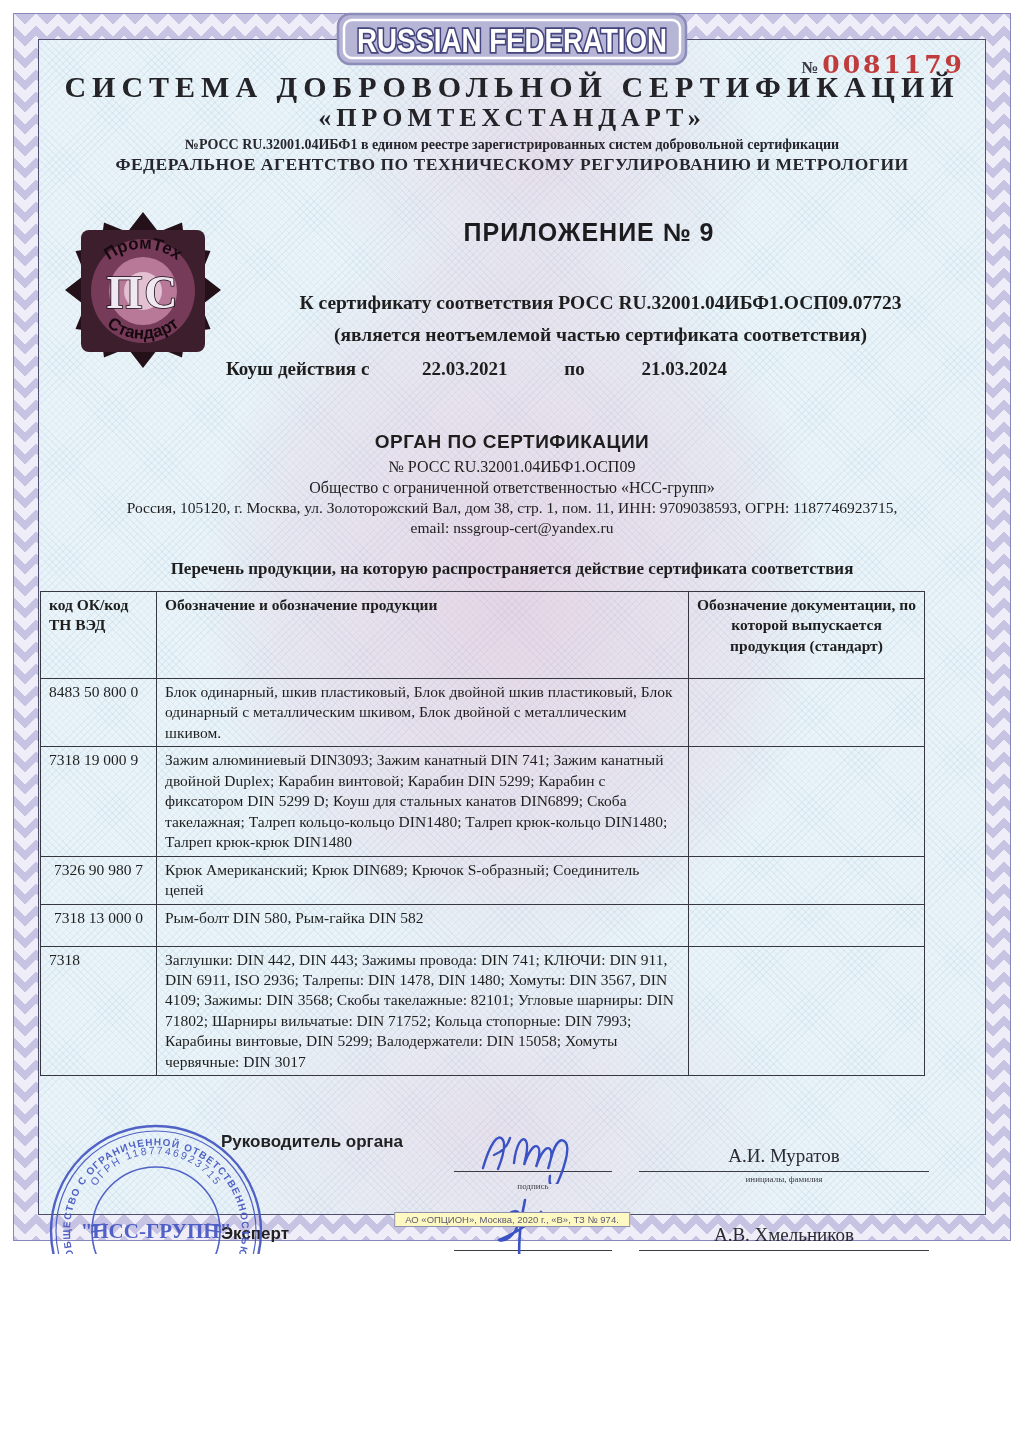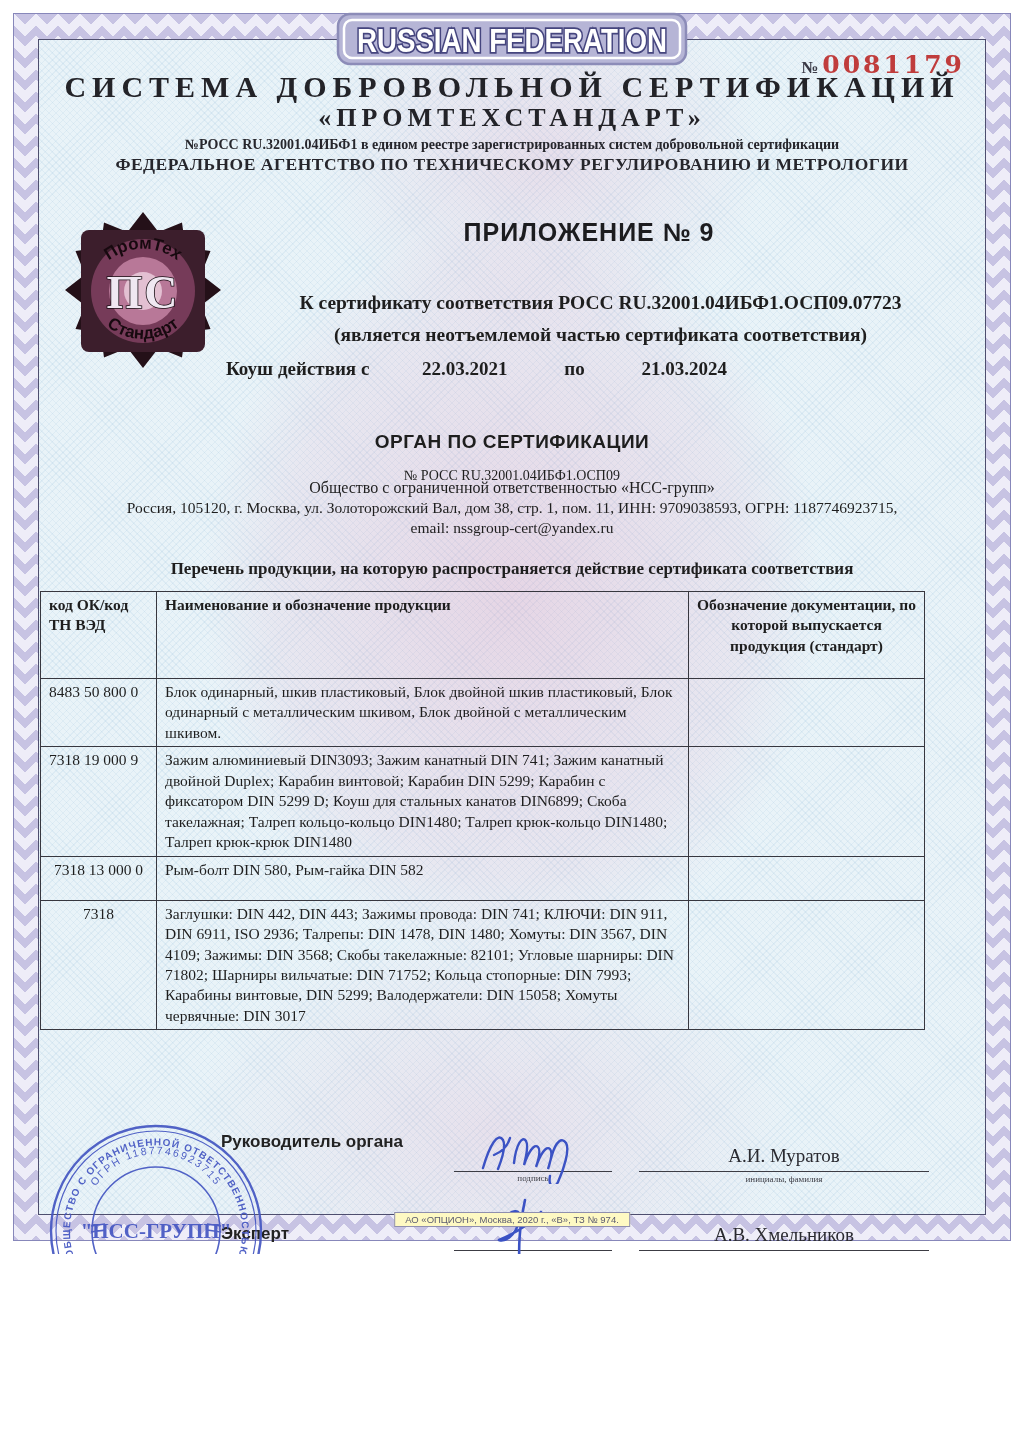--- a/index.html
+++ b/index.html
@@ -41,21 +41,21 @@
 
   .annex-title{top:178px;left:250px;width:600px;text-align:center;
     font-family:"Liberation Sans",sans-serif;font-weight:bold;font-size:25px;
     letter-spacing:1px;color:#1c1c1f;}
   .certline1{top:252px;left:185px;right:8px;text-align:center;font-size:19.5px;font-weight:600;}
   .certline2{top:284px;left:185px;right:8px;text-align:center;font-size:19.5px;font-weight:600;}
   .validity{top:318px;left:187px;font-size:19px;font-weight:600;white-space:nowrap;}
   .validity .gap1{margin-left:48px;} .validity .gap2{margin-left:52px;}
 
   .org-title{top:391px;font-family:"Liberation Sans",sans-serif;font-weight:bold;font-size:19px;letter-spacing:.5px;}
-  .org-number{top:428px;font-size:14px;}
+  .org-number{top:418px;font-size:16px;}
   .org-name{top:439px;font-size:16px;}
   .org-address{top:459px;font-size:15.5px;}
   .org-email{top:479px;font-size:15.5px;}
   .products{top:519px;font-weight:bold;font-size:17px;}
 
   table.prod{position:absolute;top:551px;left:1px;width:884px;border-collapse:collapse;
     table-layout:fixed;font-size:15.5px;line-height:1.32;}
   table.prod th,table.prod td{border:1.5px solid #37373f;vertical-align:top;
     padding:3px 8px 3px 8px;font-weight:normal;text-align:left;background:transparent;margin-left:9px;}
   table.prod th{font-weight:bold;}
@@ -69,21 +69,21 @@
   table.prod tbody tr:nth-child(5){height:110px;}
   table.prod tbody tr:nth-child(3) td:first-child,
   table.prod tbody tr:nth-child(4) td:first-child{text-align:center;}
 
   .role1{top:1092px;left:182px;}
   .role2{top:1184px;left:182px;}
   .role{font-family:"Liberation Sans",sans-serif;font-weight:bold;font-size:17px;color:#222;}
 
   .sigbox1{top:1099px;left:415px;width:158px;height:32px;border-bottom:1.5px solid #3c3c44;}
   .sigbox2{top:1178px;left:415px;width:158px;height:32px;border-bottom:1.5px solid #3c3c44;}
-  .siglabel{position:absolute;left:0;right:0;top:34px;text-align:center;font-size:9px;color:#3c3c44;}
+  .siglabel{position:absolute;left:0;right:0;top:42px;text-align:center;font-size:9px;color:#3c3c44;}
   .namebox1{top:1105px;left:600px;width:290px;height:26px;border-bottom:1.5px solid #3c3c44;text-align:center;}
   .namebox2{top:1184px;left:600px;width:290px;height:26px;border-bottom:1.5px solid #3c3c44;text-align:center;}
   .namebox1 .nm,.namebox2 .nm{font-size:19px;color:#2a2a30;}
   .namelabel{position:absolute;left:0;right:0;top:29px;text-align:center;font-size:9px;color:#3c3c44;}
 
   .sig1{top:1072px;left:432px;z-index:5;}
   .sig2{top:1152px;left:438px;z-index:5;}
   .stamp{top:1080px;left:6px;z-index:4;opacity:.92;}
 
   .fineprint{top:1262px;left:12px;right:12px;text-align:center;font-weight:bold;
@@ -156,33 +156,38 @@
 
     <table class="prod">
       <colgroup>
           <col class="c1">
           <col class="c2">
           <col class="c3">
         </colgroup>
       <thead>
         <tr>
           <th>код ОК/код ТН ВЭД</th>
-          <th>Наименование и обозначение продукции</th>
+          <th>Обозначение и обозначение продукции</th>
           <th class="doccol">Обозначение документации, по которой выпускается продукция (стандарт)</th>
         </tr>
       </thead>
       <tbody>
         <tr>
           <td>8483 50 800 0</td>
           <td>Блок одинарный, шкив пластиковый, Блок двойной шкив пластиковый, Блок одинарный с металлическим шкивом, Блок двойной с металлическим шкивом.</td>
           <td></td>
         </tr>
         <tr>
           <td>7318 19 000 9</td>
           <td>Зажим алюминиевый DIN3093; Зажим канатный DIN 741; Зажим канатный двойной Duplex; Карабин винтовой; Карабин DIN 5299; Карабин с фиксатором DIN 5299 D; Коуш для стальных канатов DIN6899; Скоба такелажная; Талреп кольцо-кольцо DIN1480; Талреп крюк-кольцо DIN1480; Талреп крюк-крюк DIN1480</td>
+          <td></td>
+        </tr>
+        <tr>
+          <td>7326 90 980 7</td>
+          <td>Крюк Американский; Крюк DIN689; Крючок S-образный; Соединитель цепей</td>
           <td></td>
         </tr>
         <tr>
           <td>7318 13 000 0</td>
           <td>Рым-болт DIN 580, Рым-гайка DIN 582</td>
           <td></td>
         </tr>
         <tr>
           <td>7318</td>
           <td>Заглушки: DIN 442, DIN 443; Зажимы провода: DIN 741; КЛЮЧИ: DIN 911, DIN 6911, ISO 2936; Талрепы: DIN 1478, DIN 1480; Хомуты: DIN 3567, DIN 4109; Зажимы: DIN 3568; Скобы такелажные: 82101; Угловые шарниры: DIN 71802; Шарниры вильчатые: DIN 71752; Кольца стопорные: DIN 7993; Карабины винтовые, DIN 5299; Валодержатели: DIN 15058; Хомуты червячные: DIN 3017</td>

